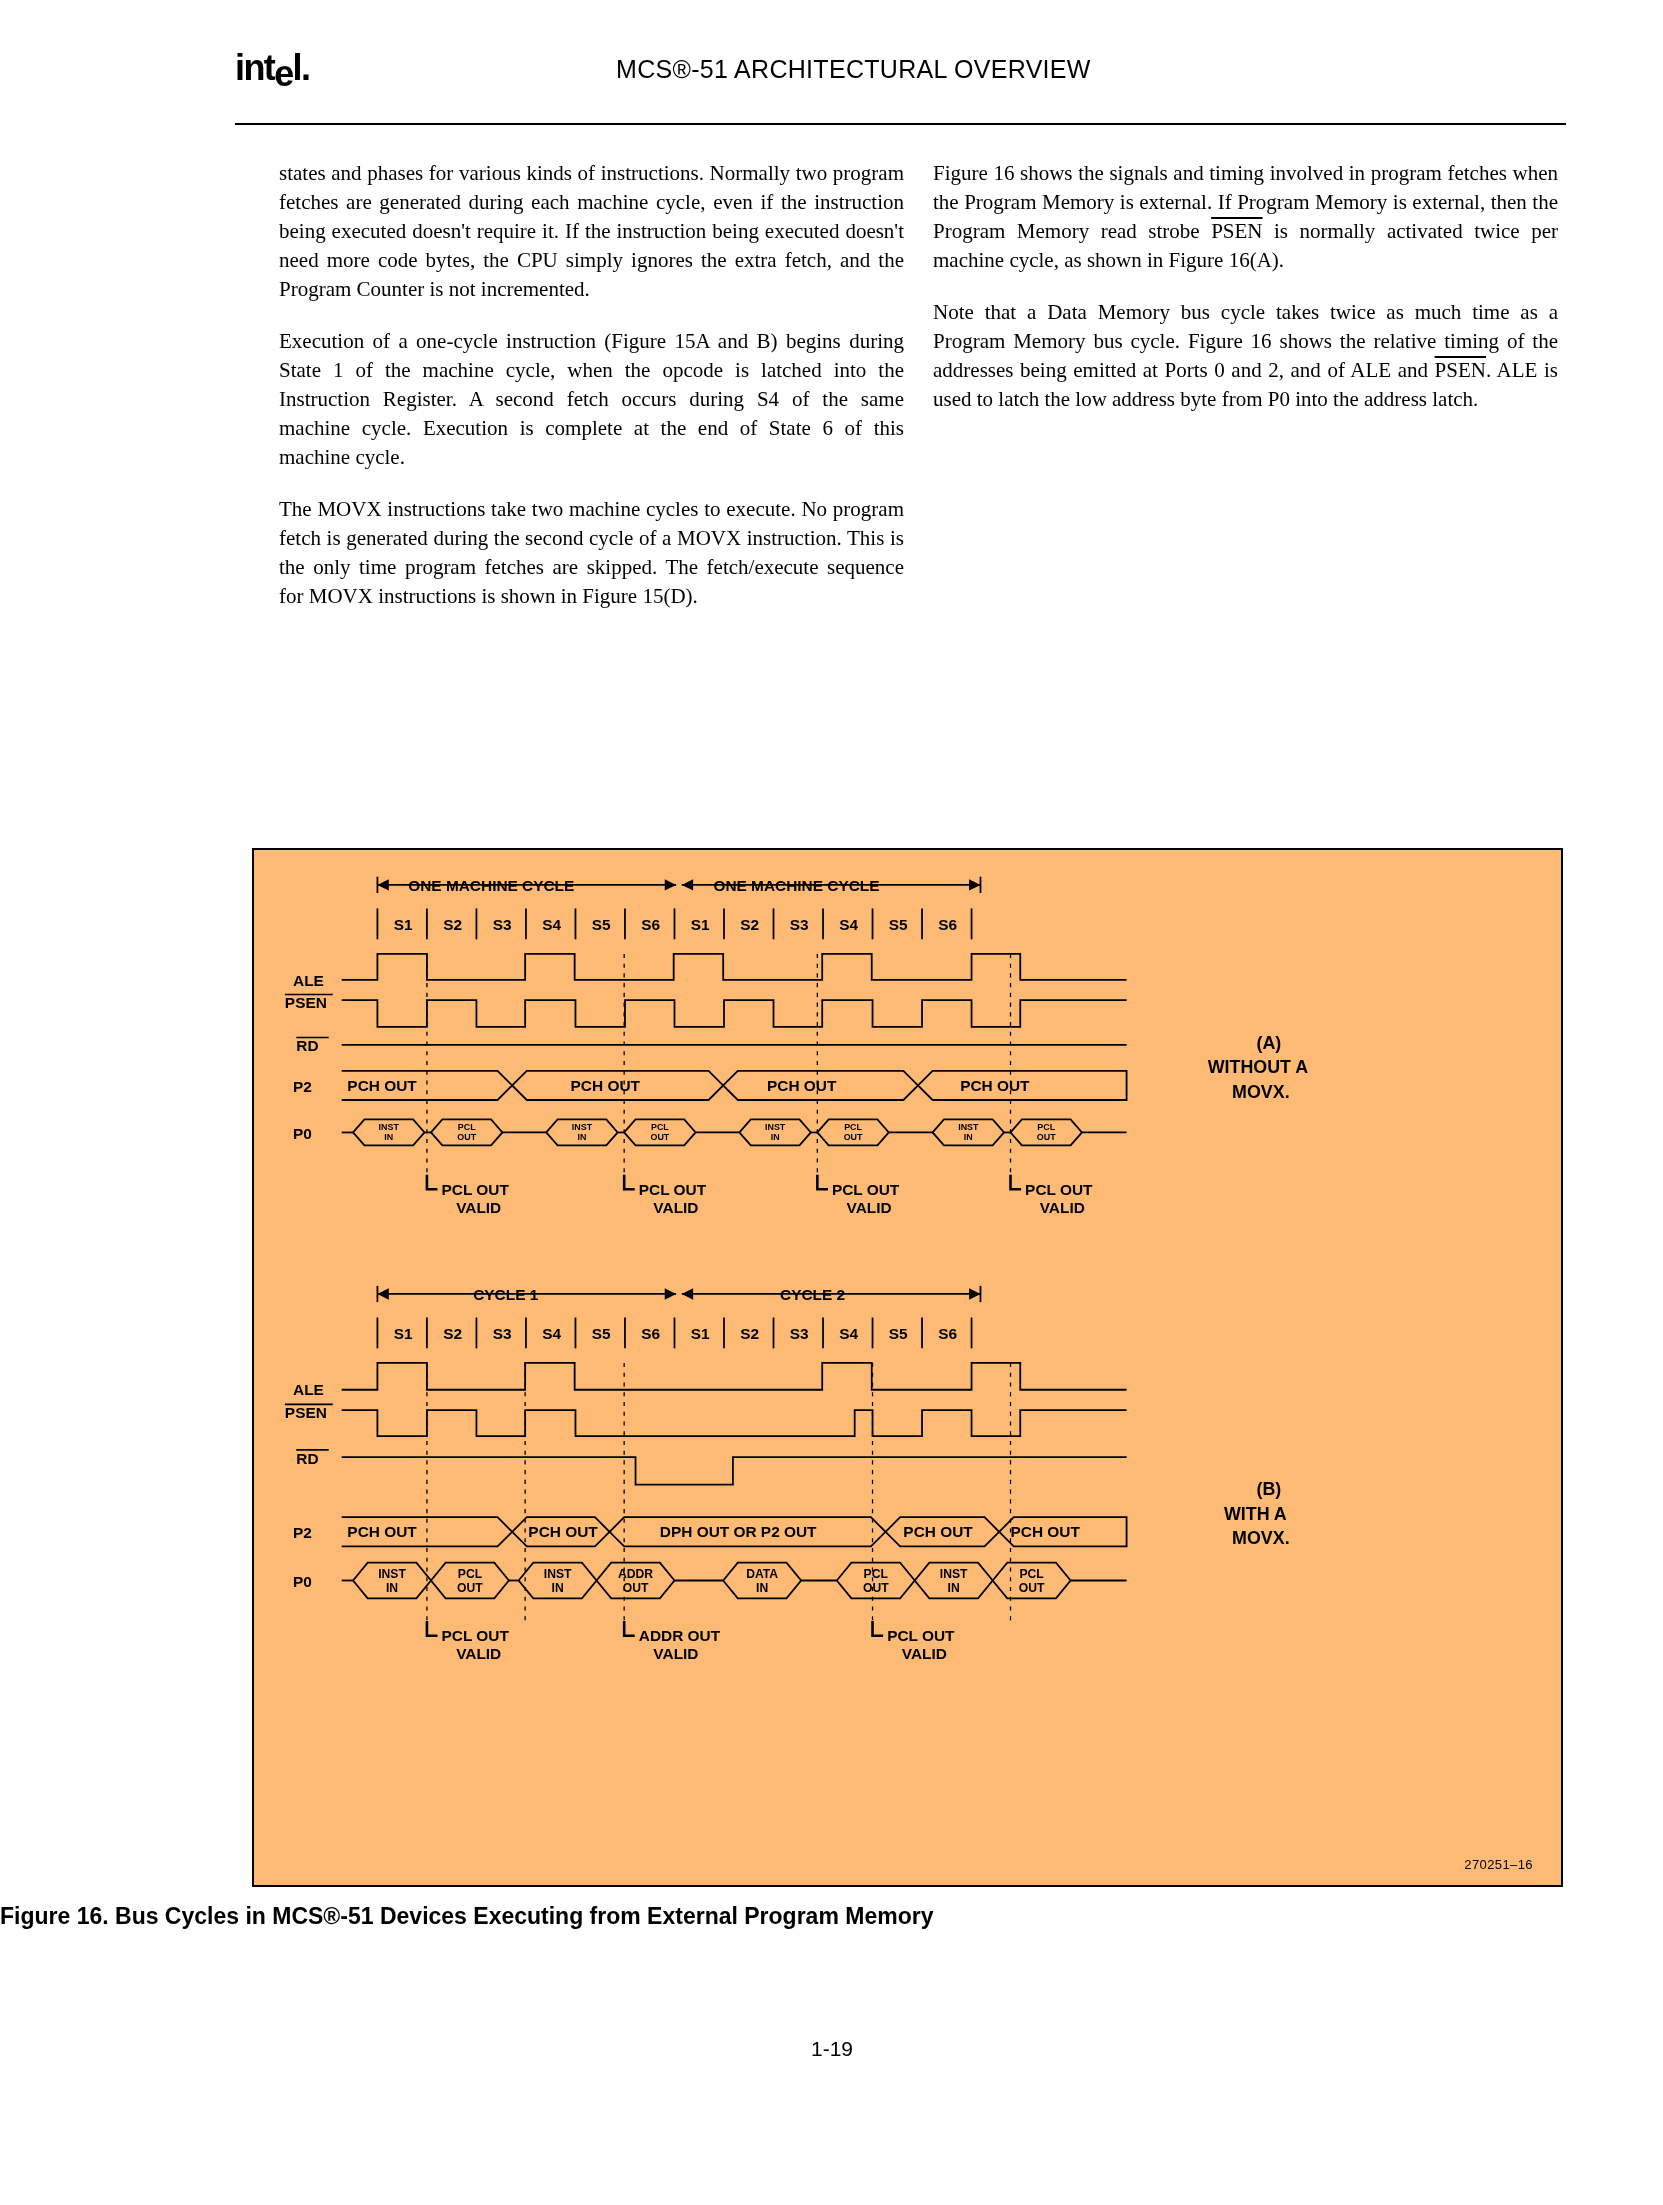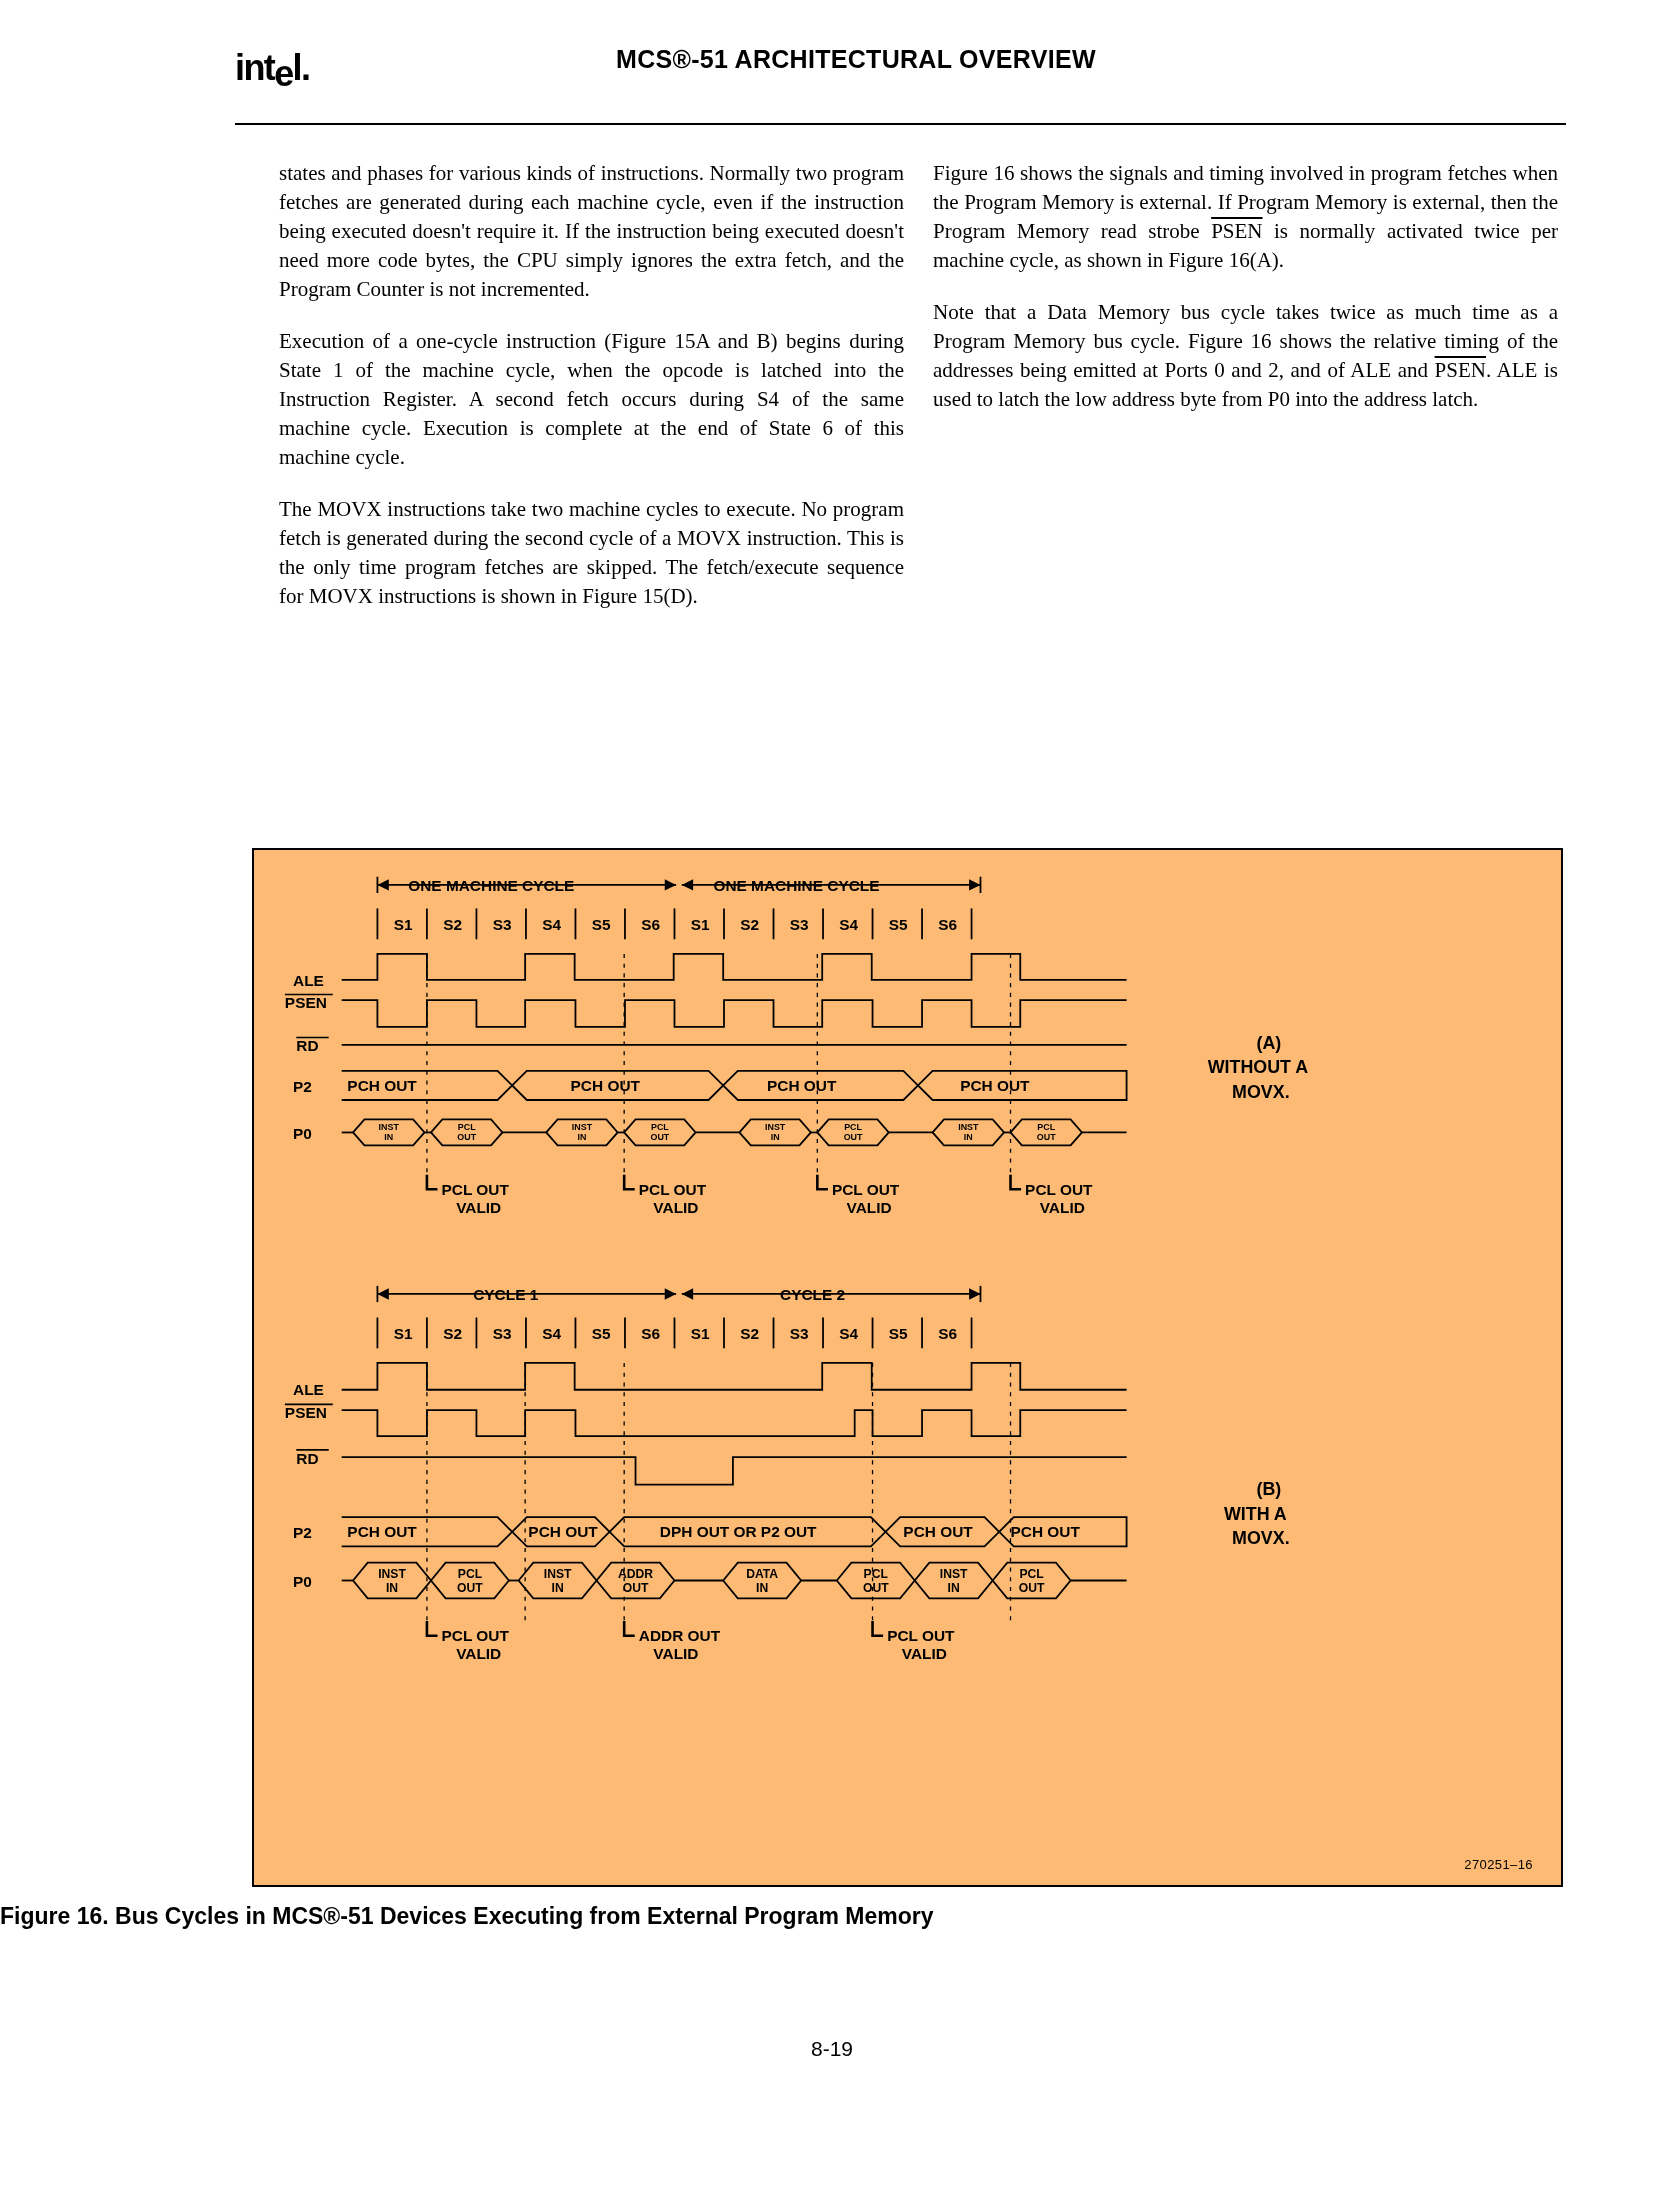--- a/index.html
+++ b/index.html
@@ -41,23 +41,23 @@
     color: #000;
   }
   .logo .e {
     display: inline-block;
     transform: translateY(5.7px);
     font-size: 36px;
   }
   .header-title {
     position: absolute;
     left: 381px;
-    top: 6px;
-    font-family: "Liberation Sans", sans-serif;
-    font-weight: bold;
+    top: 16px;
+    font-family: "Liberation Sans", sans-serif;
+    font-weight: normal;
     font-size: 25px;
     letter-spacing: 0.3px;
   }
   .header-rule {
     position: absolute;
     left: 235px;
     top: 123px;
     width: 1331px;
     height: 2.4px;
     background: #000;
@@ -400,16 +400,16 @@
         <text class="lbl big" x="1235" y="795">(B)</text>
         <text class="lbl big" x="1195" y="825">WITH A</text>
         <text class="lbl big" x="1205" y="855">MOVX.</text>
       </g>
     </svg>
 
     <div class="fignum">270251–16</div>
   </div>
 
   <div class="figcaption">Figure 16. Bus Cycles in MCS®-51 Devices Executing from External Program Memory</div>
-  <div class="pagenum">8-19</div>
+  <div class="pagenum">1-19</div>
 
 </div>
 
 
 </body></html>

